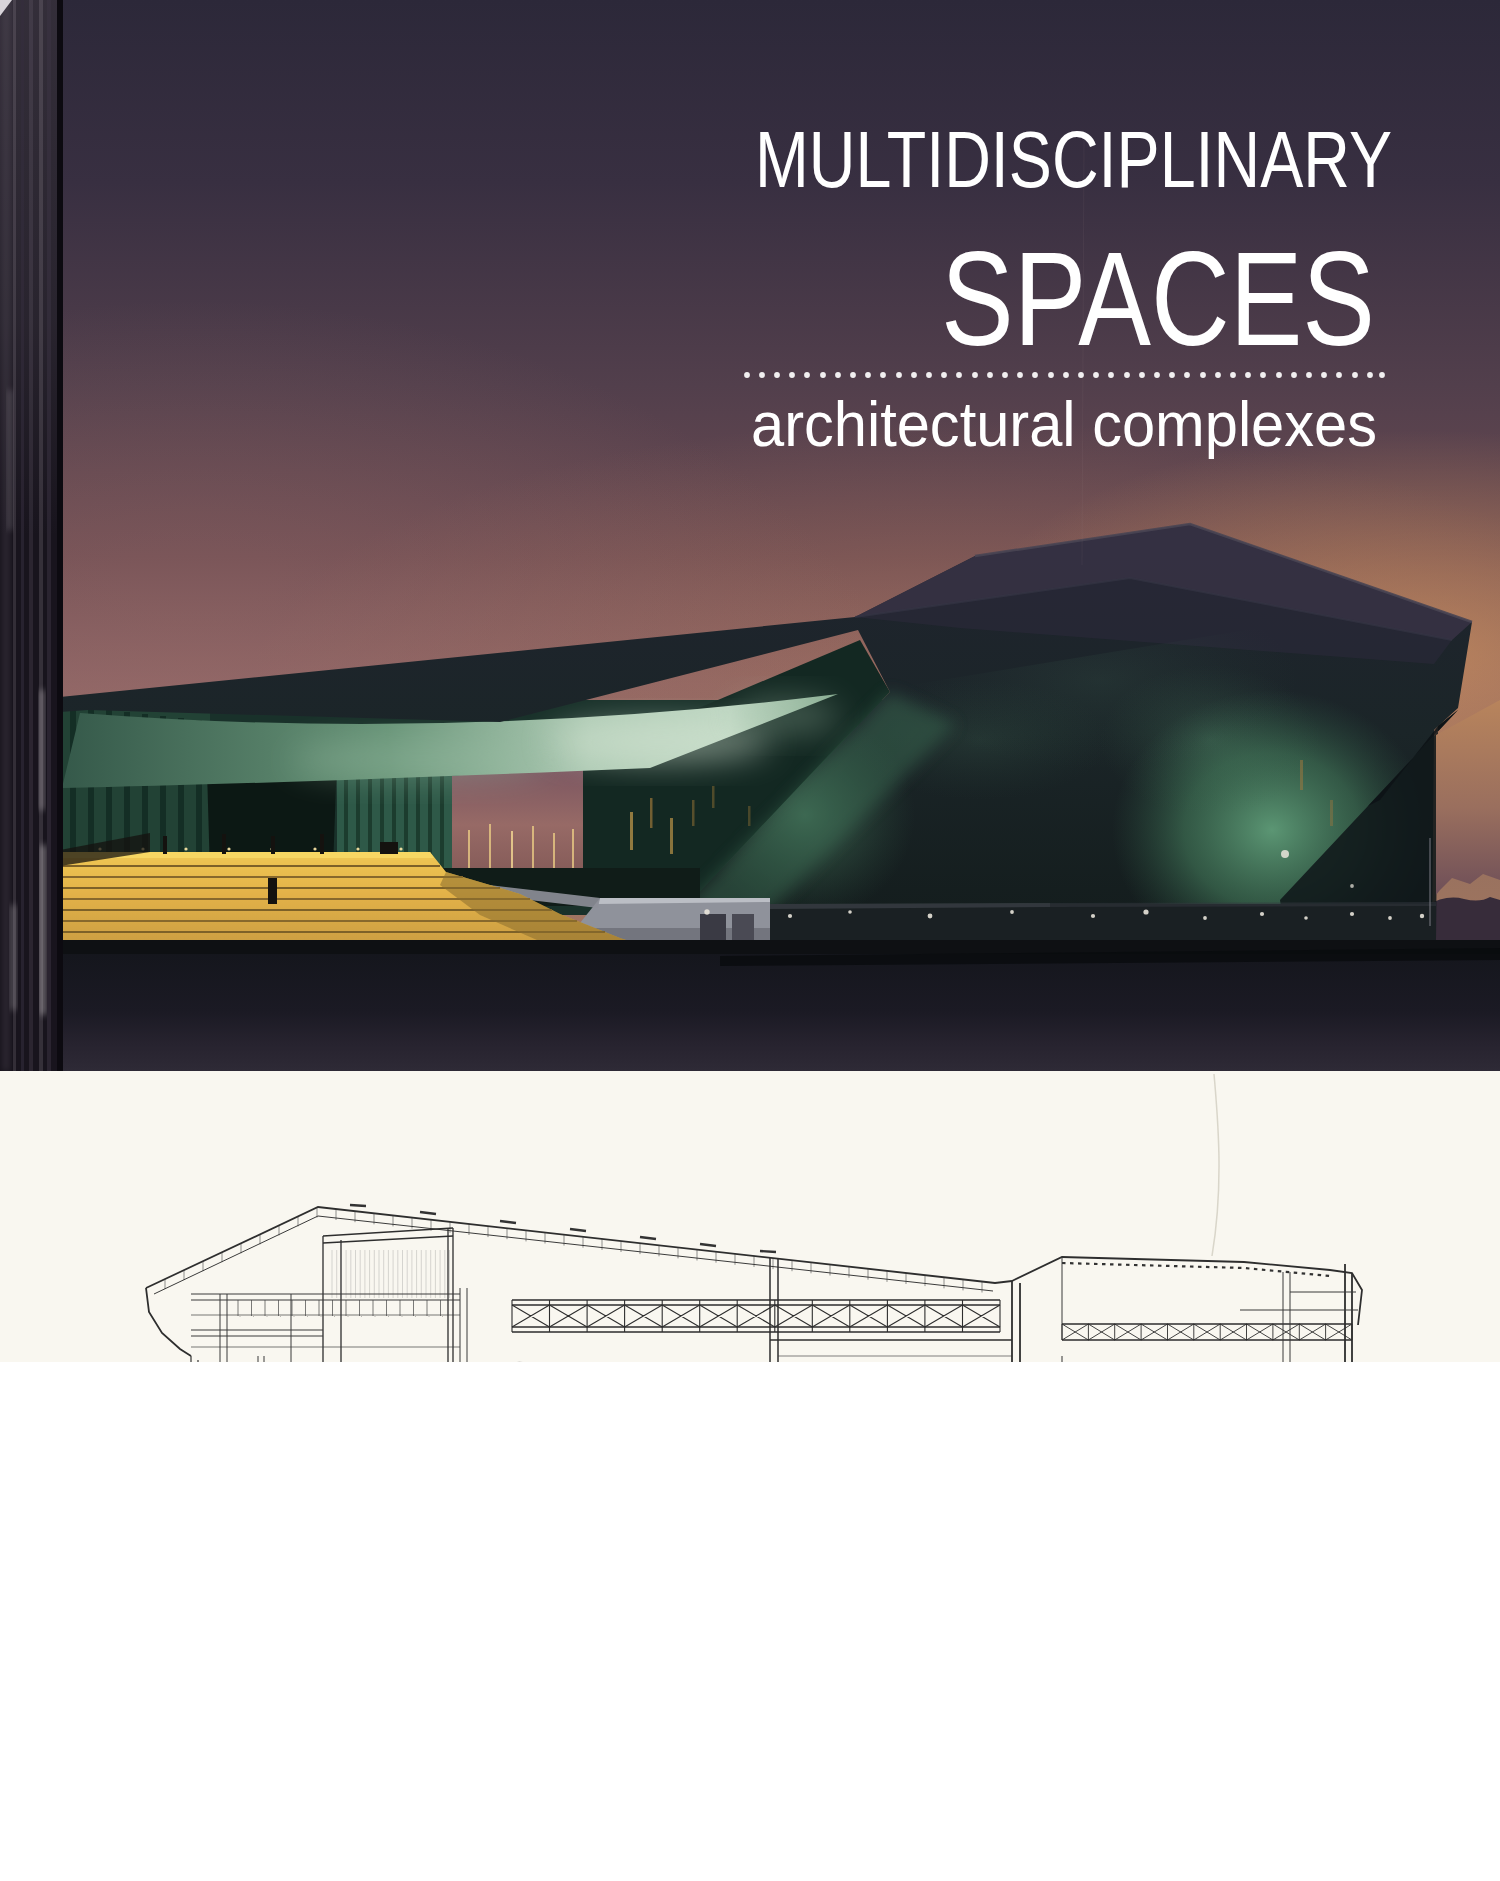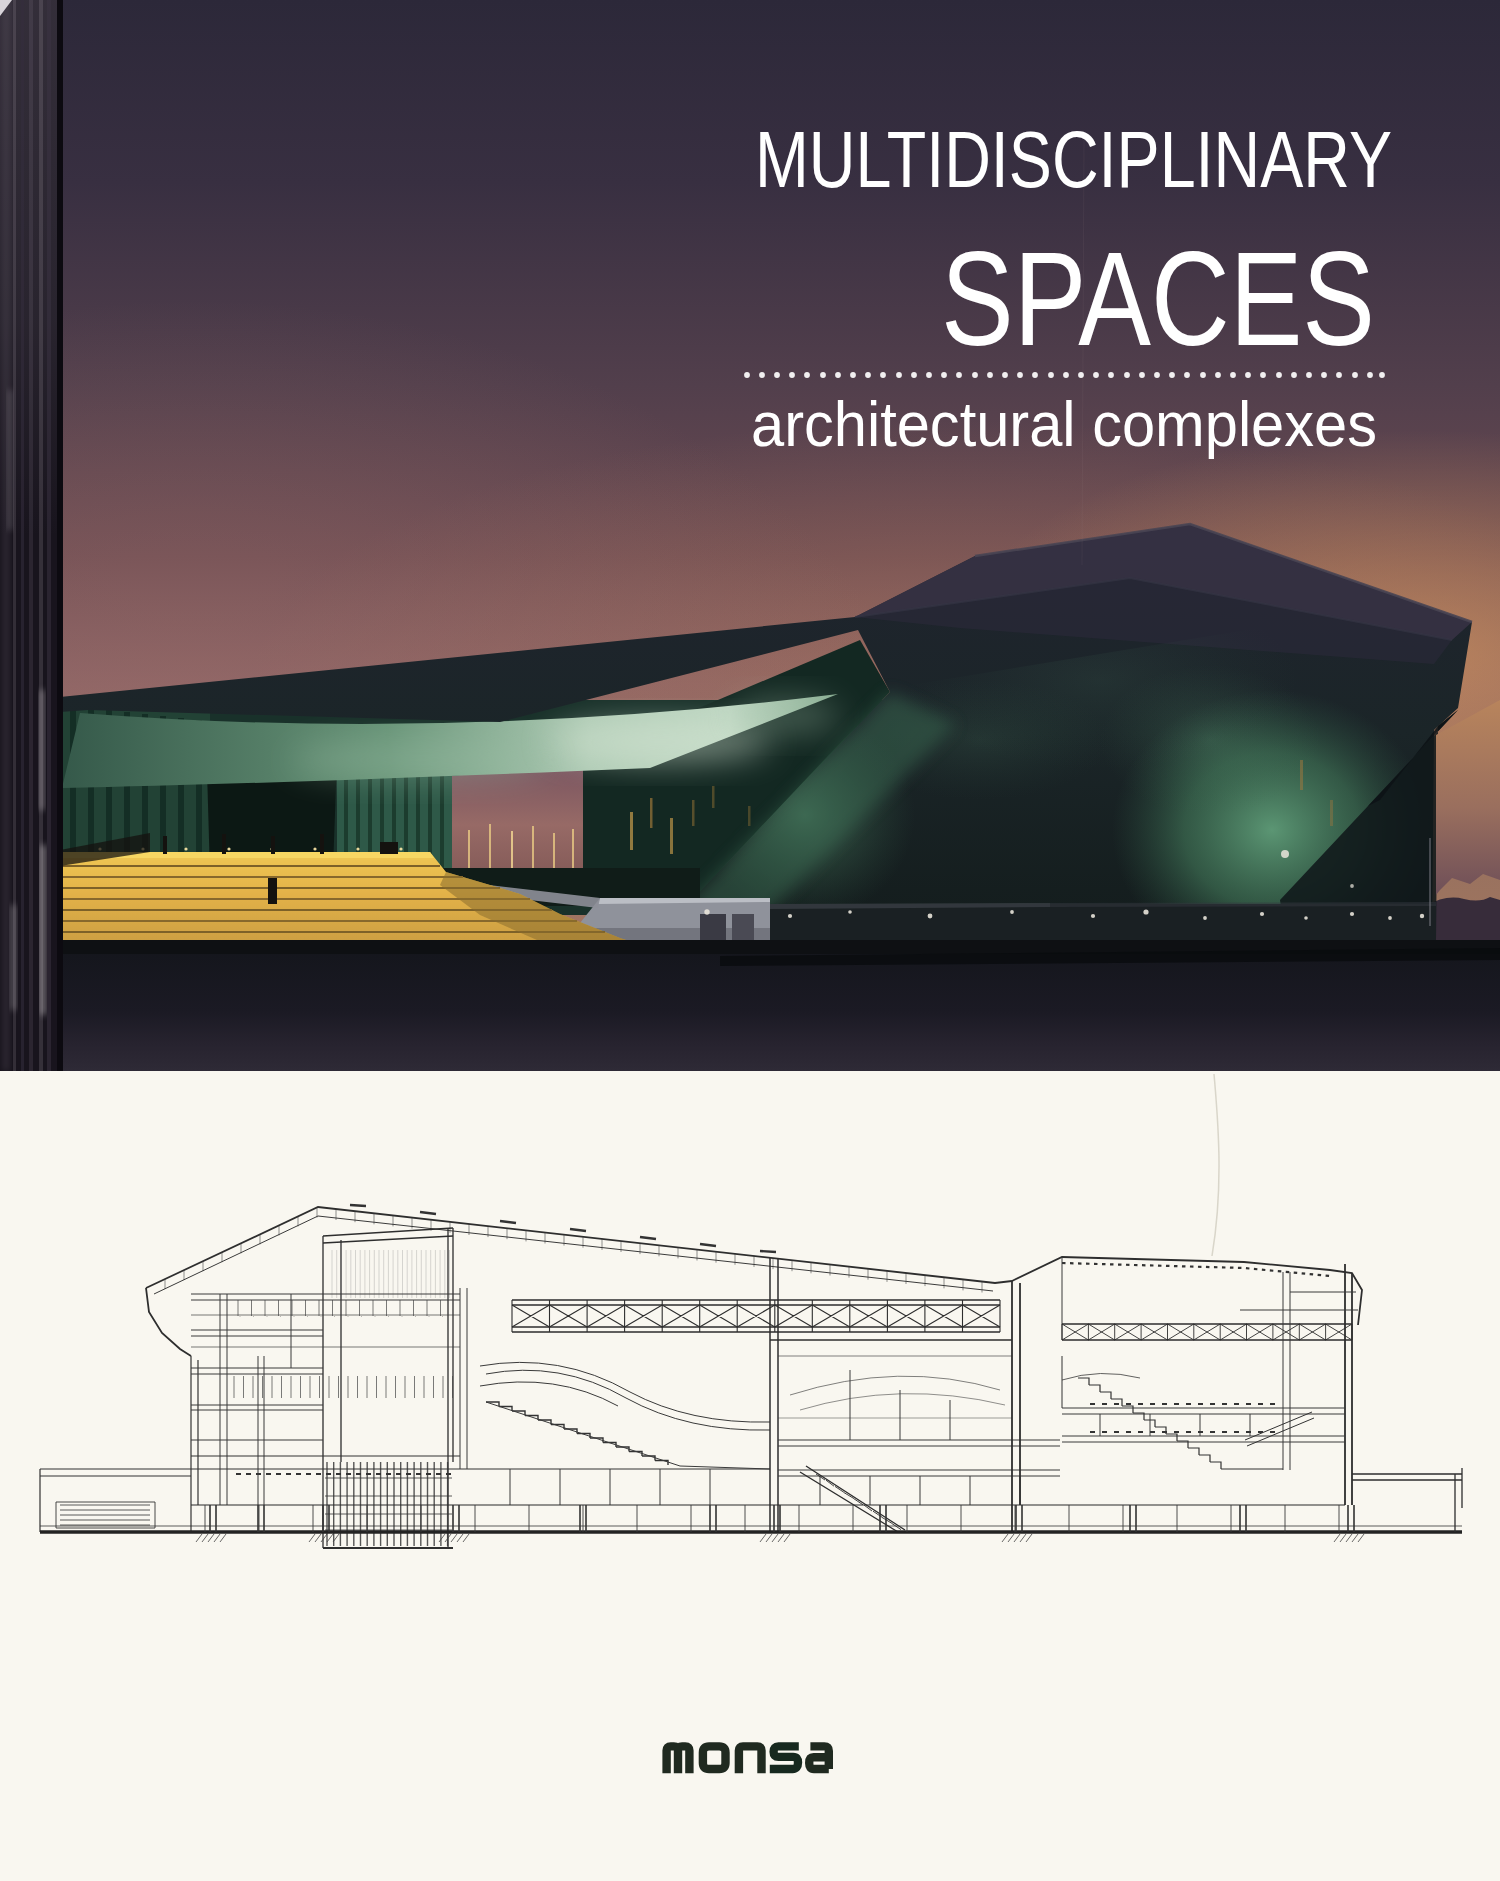--- a/index.html
+++ b/index.html
@@ -1,16 +1,16 @@
 <!DOCTYPE html>
 <html><head>
 <meta charset="utf-8">
 <style>
   html,body{margin:0;padding:0;}
-  #page{position:relative;width:1500px;height:1881px;background:#f97316;font-family:"Liberation Sans",sans-serif;overflow:hidden;}
+  #page{position:relative;width:1500px;height:1362px;background:#f97316;font-family:"Liberation Sans",sans-serif;overflow:hidden;}
   #page svg{display:block;}
 </style>
 </head>
 <body>
 <div id="page">
 <svg width="1500" height="1881" viewBox="0 0 1500 1881">
 <defs>
   <linearGradient id="sky" x1="0" y1="0" x2="0" y2="1">
     <stop offset="0" stop-color="#2c2839"></stop>
     <stop offset="0.17" stop-color="#382f41"></stop>

